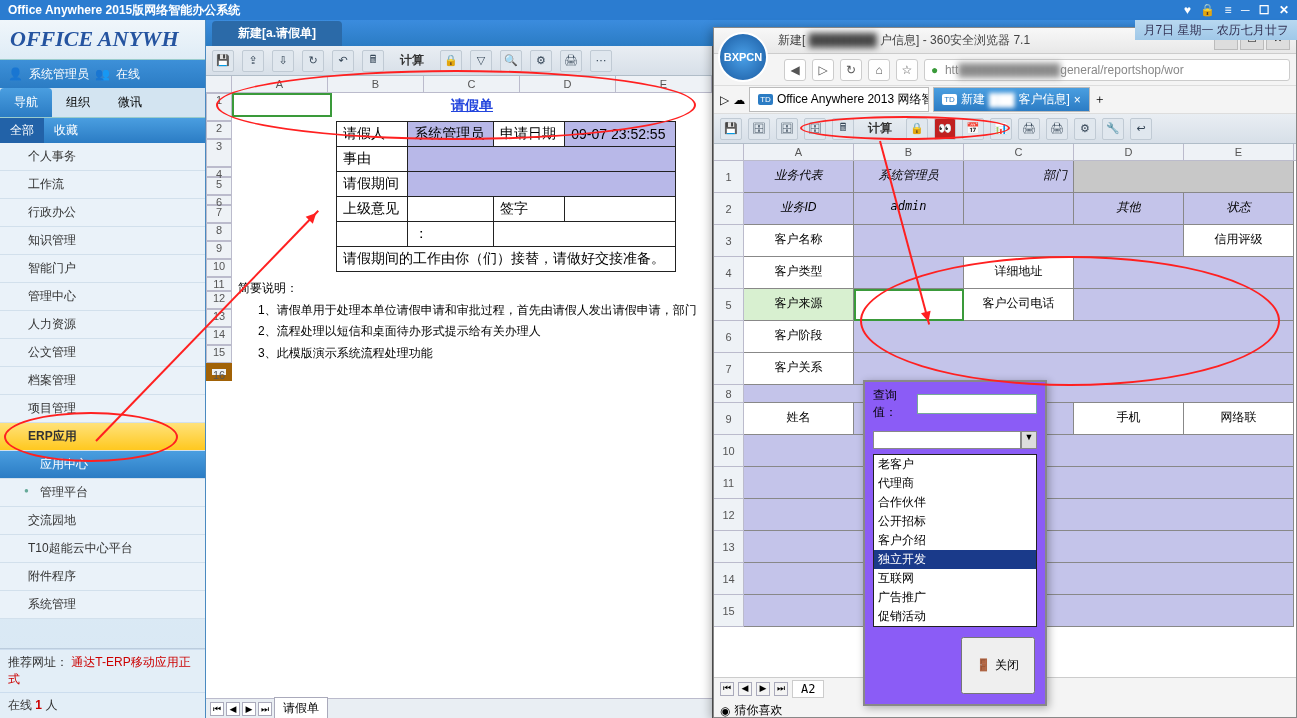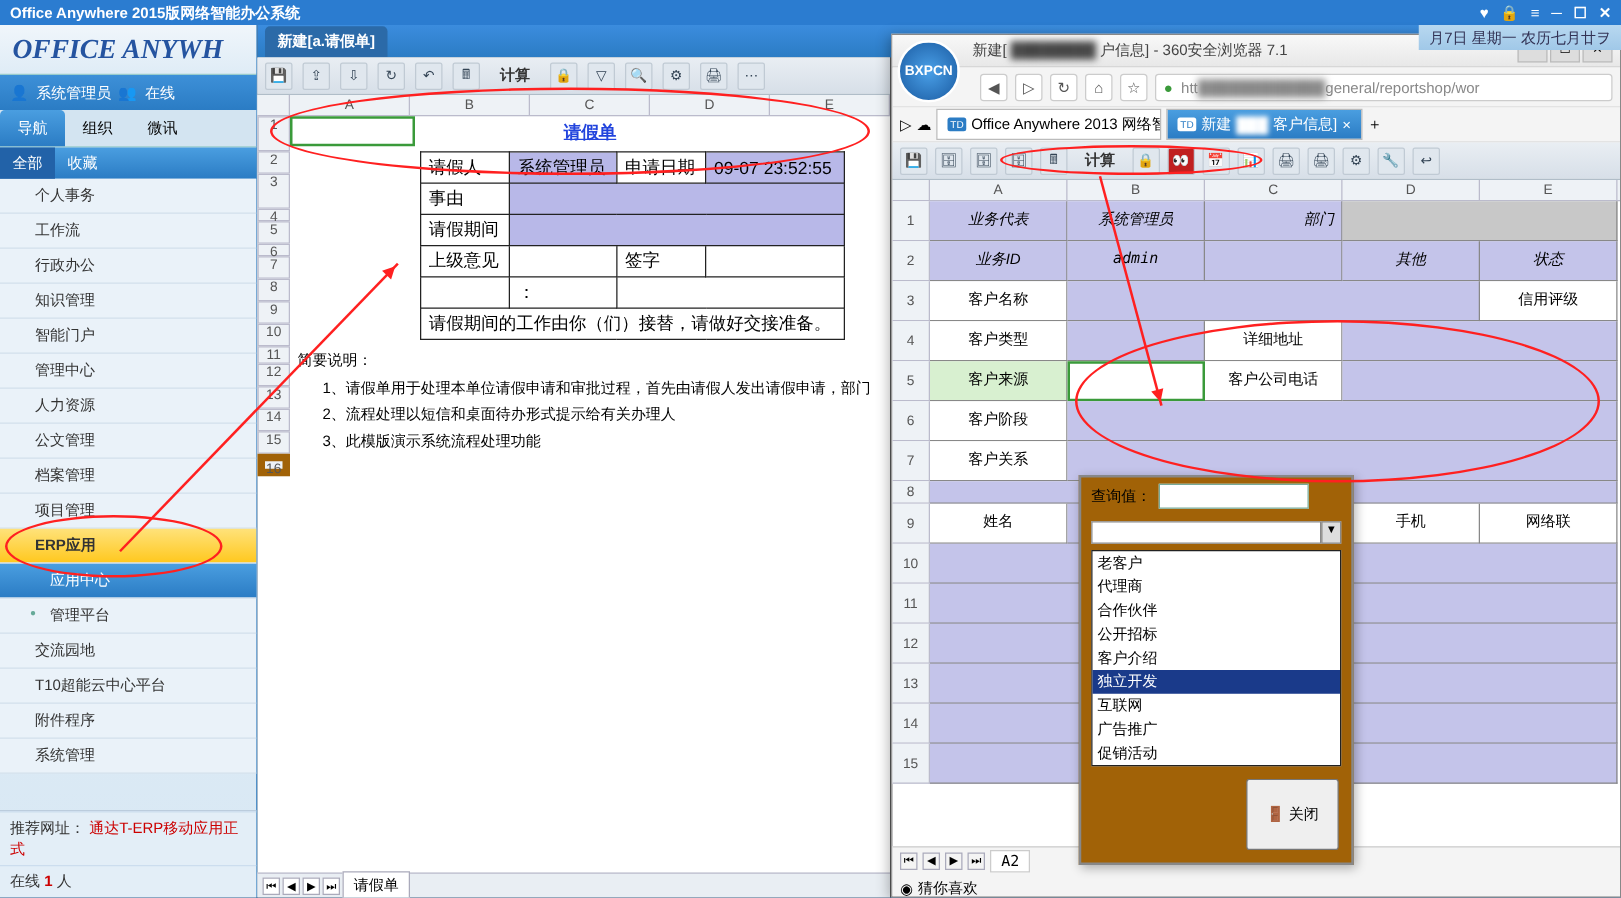--- a/index.html
+++ b/index.html
@@ -25,21 +25,21 @@
 .menu-item.sub { padding-left: 40px; }
 .menu-item.bullet::before { content: "●"; position: absolute; left: 24px; color: #6a9; font-size: 8px; top: 7px; }
 .sidebar-footer { position: absolute; bottom: 0; width: 100%; background: #e3eef7; border-top: 1px solid #bcd; }
 .sidebar-footer .row { padding: 4px 8px; border-top: 1px solid #cde; color: #333; }
 .sidebar-footer a { color: #c00; text-decoration: none; }
 .online-count { color: #c00; font-weight: bold; }
 
 
 .workspace { position: absolute; left: 206px; top: 20px; right: 0; bottom: 0; background: #5a5a5a; }
 .ws-tab-bar { background: linear-gradient(#3b8cde, #2b7cc4); height: 26px; display: flex; align-items: flex-end; padding-left: 6px; }
-.ws-tab { background: #2b6aa8; color: #fff; padding: 4px 10px; font-weight: bold; border-radius: 4px 4px 0 0; cursor: pointer; }
+.ws-tab { background: #2b6aa8; color: #fff; padding: 4px 26px; font-weight: bold; border-radius: 4px 4px 0 0; cursor: pointer; }
 
 
 .sheet-window { position: absolute; left: 0; top: 26px; width: 506px; height: 672px; background: #fff; }
 .toolbar { background: linear-gradient(#e9eef3, #d7dfe8); height: 30px; display: flex; align-items: center; gap: 8px; padding: 0 6px; border-bottom: 1px solid #b0bdc8; }
 .tb-btn { width: 22px; height: 22px; background: #e0e7ee; border: 1px solid #c0cad4; border-radius: 2px; cursor: pointer; display: flex; align-items: center; justify-content: center; font-size: 11px; color: #345; }
 .tb-text { padding: 3px 8px; font-weight: bold; color: #333; cursor: pointer; }
 .col-headers { display: flex; background: #eef2f6; border-bottom: 1px solid #bbc; }
 .row-head { width: 26px; background: #eef2f6; border-right: 1px solid #bbc; text-align: center; font-size: 11px; color: #555; }
 .col-head { flex: 1; text-align: center; border-right: 1px solid #bbc; font-size: 11px; color: #555; padding: 2px; }
 .sheet-body { position: relative; }
@@ -74,21 +74,21 @@
 .bw-col-head { text-align: center; border-right: 1px solid #bbc; font-size: 11px; color: #555; padding: 2px; }
 .bw-row { display: flex; height: 32px; }
 .bw-row-head { width: 30px; background: #eef2f6; border-right: 1px solid #bbc; border-bottom: 1px solid #bbc; text-align: center; font-size: 11px; color: #555; line-height: 32px; }
 .bw-cell { border-right: 1px solid #888; border-bottom: 1px solid #888; padding: 6px; font-size: 12px; background: #c4c4ea; text-align: center; }
 .bw-cell.label { background: #c4c4ea; font-style: italic; }
 .bw-cell.white { background: #fff; }
 .bw-cell.input { background: #fff; }
 .bw-cell.gray { background: #c8c8c8; }
 
 
-.dropdown-popup { position: absolute; left: 863px; top: 380px; width: 220px; background: #a16207; border: 2px solid #888; box-shadow: 2px 2px 8px rgba(0,0,0,.3); z-index: 100; }
+.dropdown-popup { position: absolute; left: 863px; top: 380px; width: 184px; background: #8b5cf6; border: 2px solid #888; box-shadow: 2px 2px 8px rgba(0,0,0,.3); z-index: 100; }
 .dropdown-popup .dp-row { padding: 5px 8px; display: flex; align-items: center; gap: 6px; }
 .dropdown-popup input[type=text] { border: 1px solid #7a9; padding: 2px; width: 120px; }
 .dropdown-popup .combo { display: flex; }
 .dropdown-popup .combo-input { flex: 1; border: 1px solid #888; background: #fff; height: 18px; }
 .dropdown-popup .combo-btn { width: 16px; border: 1px solid #888; background: #ddd; cursor: pointer; text-align: center; font-size: 9px; }
 .dropdown-popup .options { background: #fff; border: 1px solid #222; margin: 0 8px; font-size: 11px; }
 .dropdown-popup .opt { padding: 1px 4px; cursor: pointer; }
 .dropdown-popup .opt.sel { background: #1a3a8a; color: #fff; }
 .dropdown-popup .dp-footer { text-align: right; padding: 10px; }
 .dropdown-popup button { padding: 18px 14px; cursor: pointer; }

